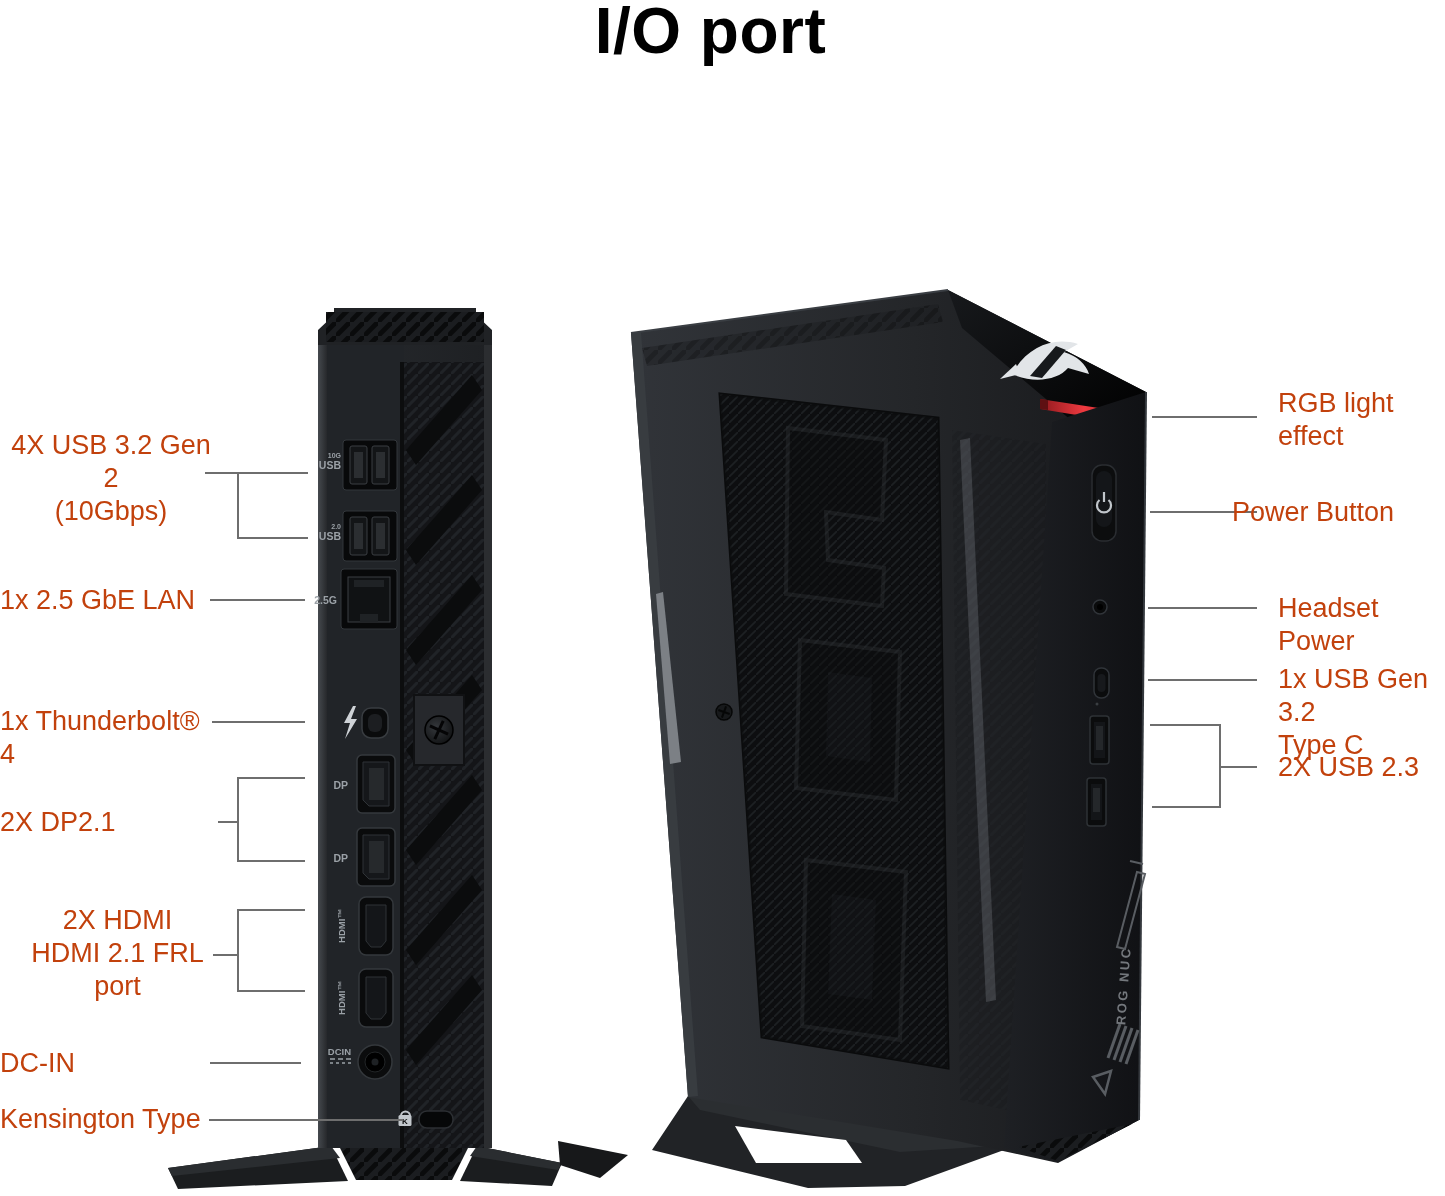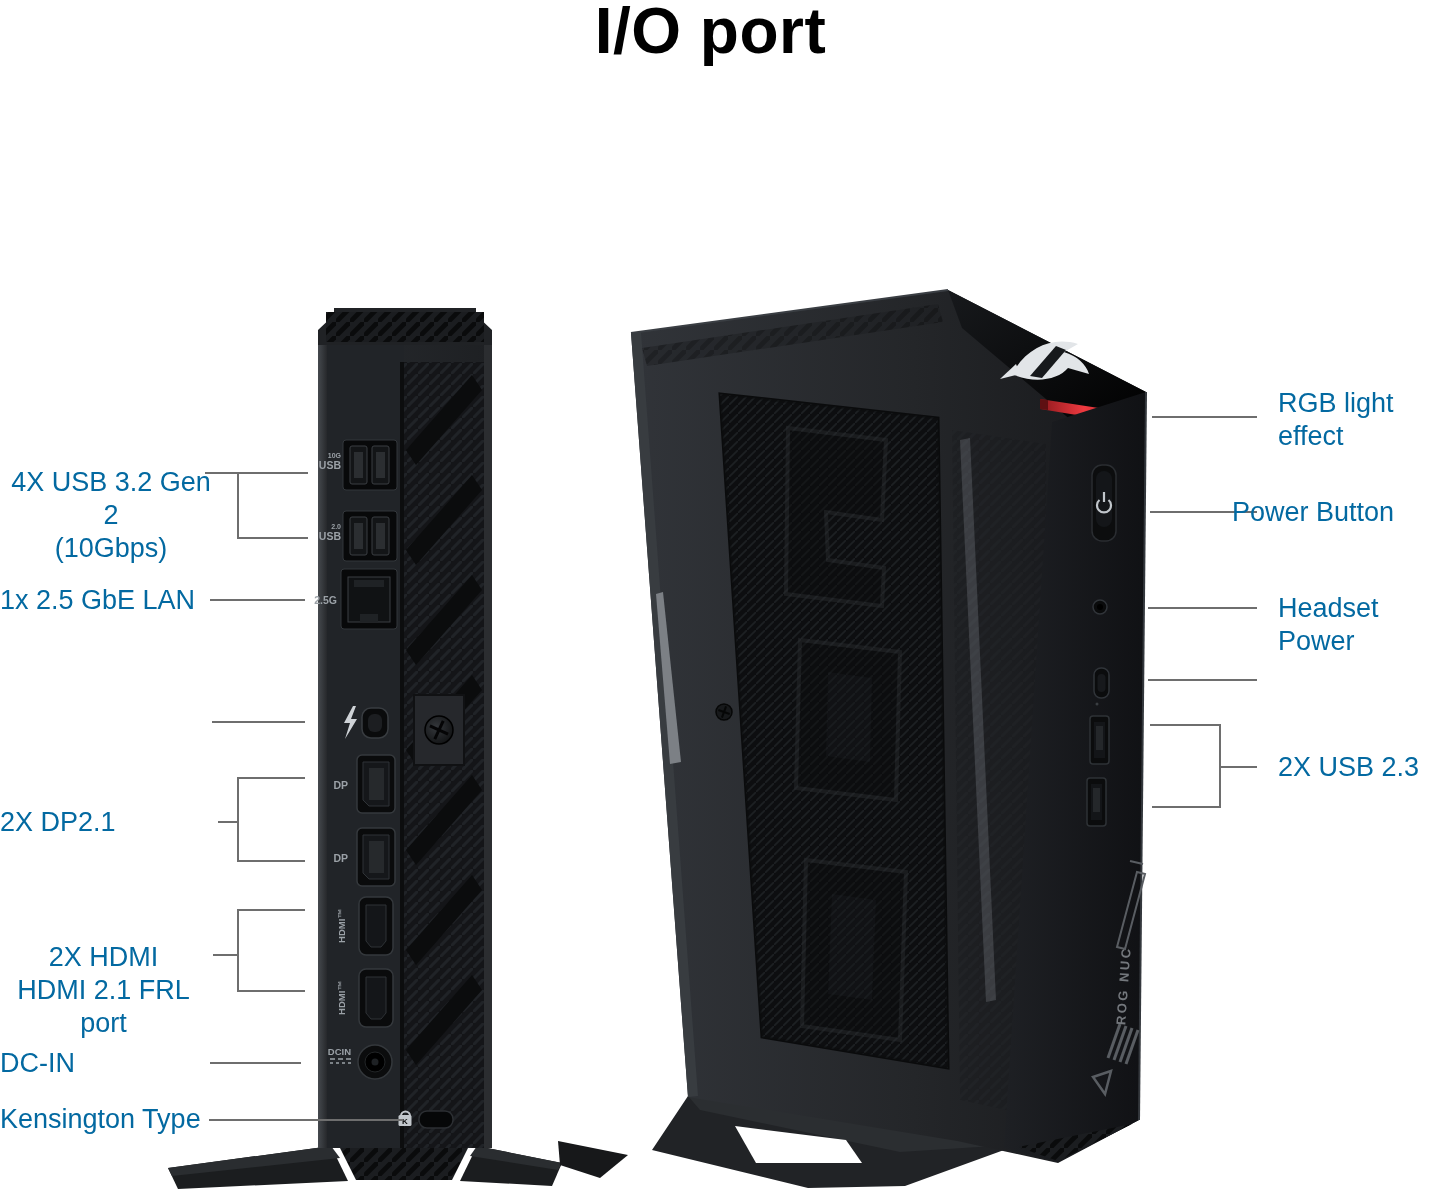--- a/index.html
+++ b/index.html
@@ -6,25 +6,25 @@
   .stage{
     position:relative;width:1445px;height:1196px;background:#ffffff;
     font-family:"Liberation Sans", sans-serif;overflow:hidden;
   }
   .title{
     position:absolute;left:0;top:-6px;width:100%;text-align:center;
     font-size:64px;font-weight:600;color:#000;letter-spacing:0.5px;
     transform:translateX(-12px);
   }
   .lbl{
-    position:absolute;font-size:27px;line-height:33px;color:#0369a1;
+    position:absolute;font-size:27px;line-height:33px;color:#c2410c;
     white-space:pre-line;
   }
   .lbl.r{text-align:left;}
-  .lbl.c{text-align:center;margin-top:37px;}
+  .lbl.c{text-align:center;}
   .cl{position:absolute;background:#6e6e6e;height:1.5px;}
   .cl.v{width:1.5px;}
   svg{position:absolute;left:0;top:0;}
   svg text{font-family:"Liberation Sans", sans-serif;}
 </style>
 </head>
 <body>
 
 <div class="stage">
 
@@ -309,24 +309,27 @@
   <div class="cl" style="left:1148px;top:607px;width:109px"></div>
   <div class="cl" style="left:1148px;top:679px;width:109px"></div>
   <div class="cl" style="left:1150px;top:724px;width:70px"></div>
   <div class="cl v" style="left:1219px;top:724px;height:84px"></div>
   <div class="cl" style="left:1219px;top:766px;width:38px"></div>
   <div class="cl" style="left:1152px;top:806px;width:68px"></div>
 
   <div class="lbl c" style="left:8px;top:429px;width:206px">4X USB 3.2 Gen 2
 (10Gbps)</div>
   <div class="lbl r" style="left:0;top:584px;width:205px">1x 2.5 GbE LAN</div>
+  <div class="lbl r" style="left:0;top:705px;width:205px">1x Thunderbolt® 4</div>
   <div class="lbl r" style="left:0;top:806px;width:205px">2X DP2.1</div>
-  <div class="lbl c" style="left:0;top:904px;width:207px">2X HDMI
+  <div class="lbl c" style="left:14px;top:904px;width:207px">2X HDMI
 HDMI 2.1 FRL port</div>
   <div class="lbl r" style="left:0;top:1047px;width:205px">DC-IN</div>
   <div class="lbl r" style="left:0;top:1103px;width:205px">Kensington Type</div>
   <div class="lbl" style="left:1278px;top:387px">RGB light
 effect</div>
   <div class="lbl" style="left:1232px;top:496px">Power Button</div>
   <div class="lbl" style="left:1278px;top:592px">Headset Power</div>
+  <div class="lbl" style="left:1278px;top:663px">1x USB Gen 3.2
+Type C</div>
   <div class="lbl" style="left:1278px;top:751px">2X USB 2.3</div>
 
 </div>
 
 </body></html>

